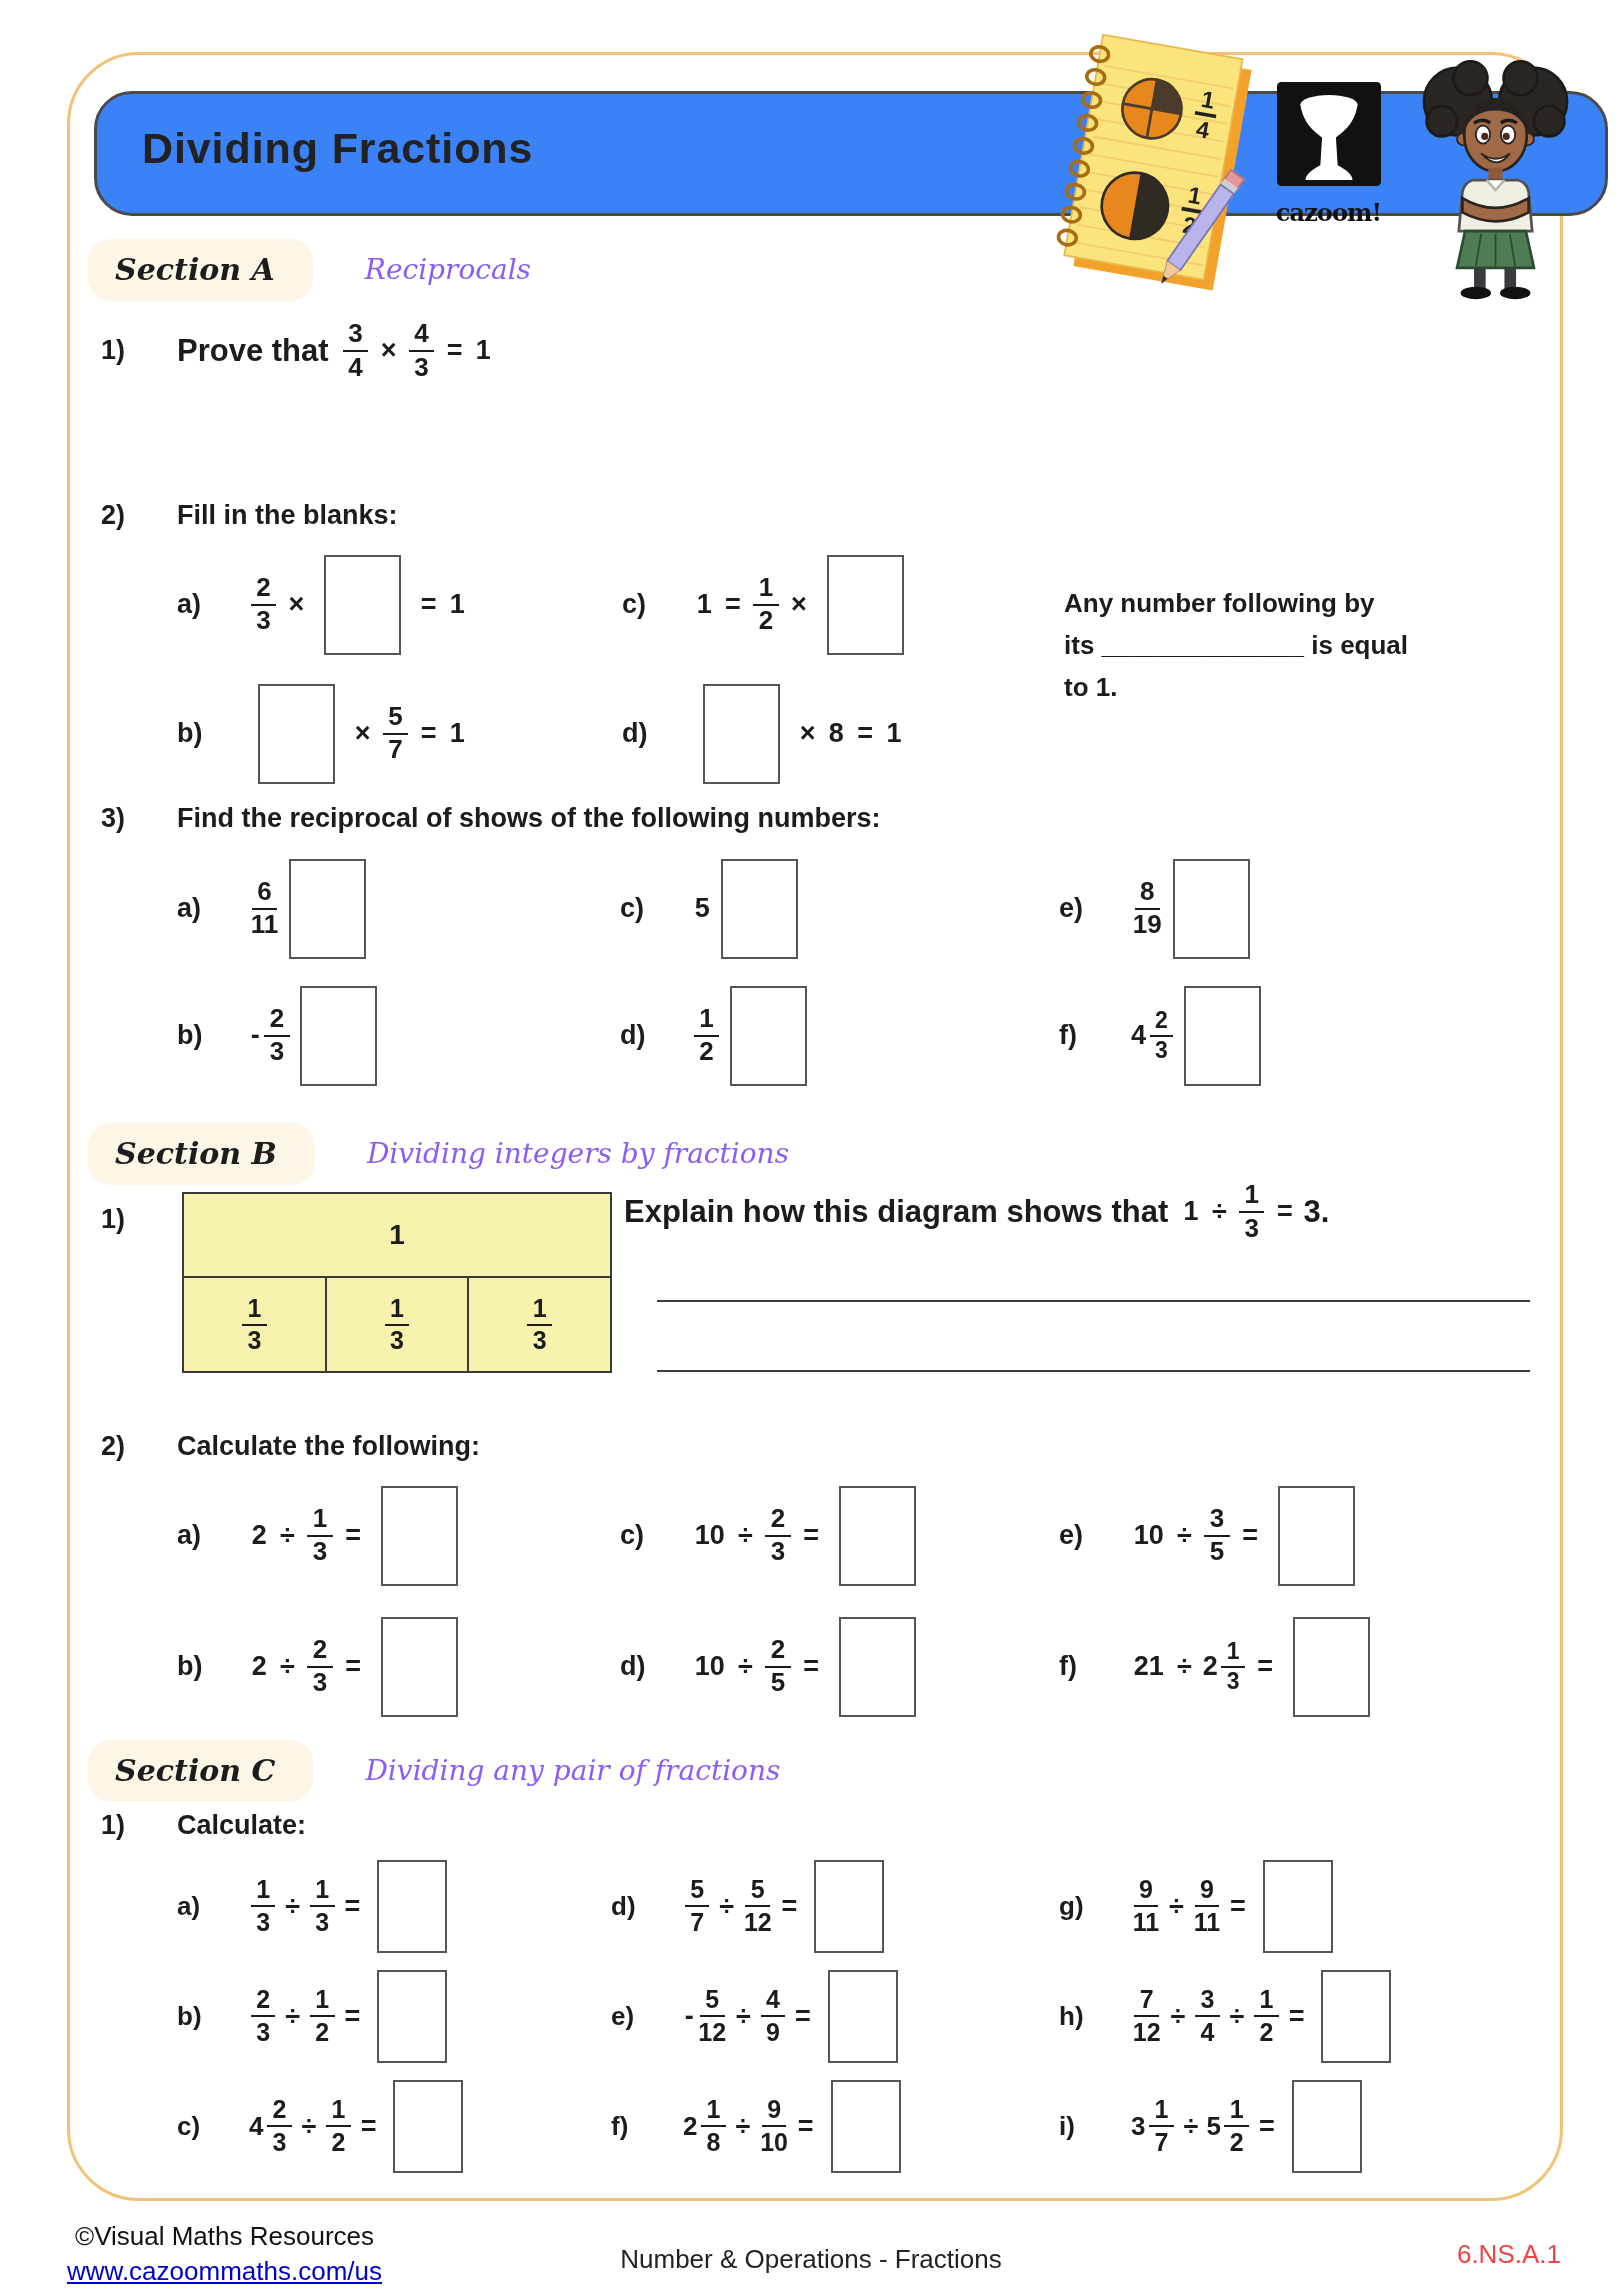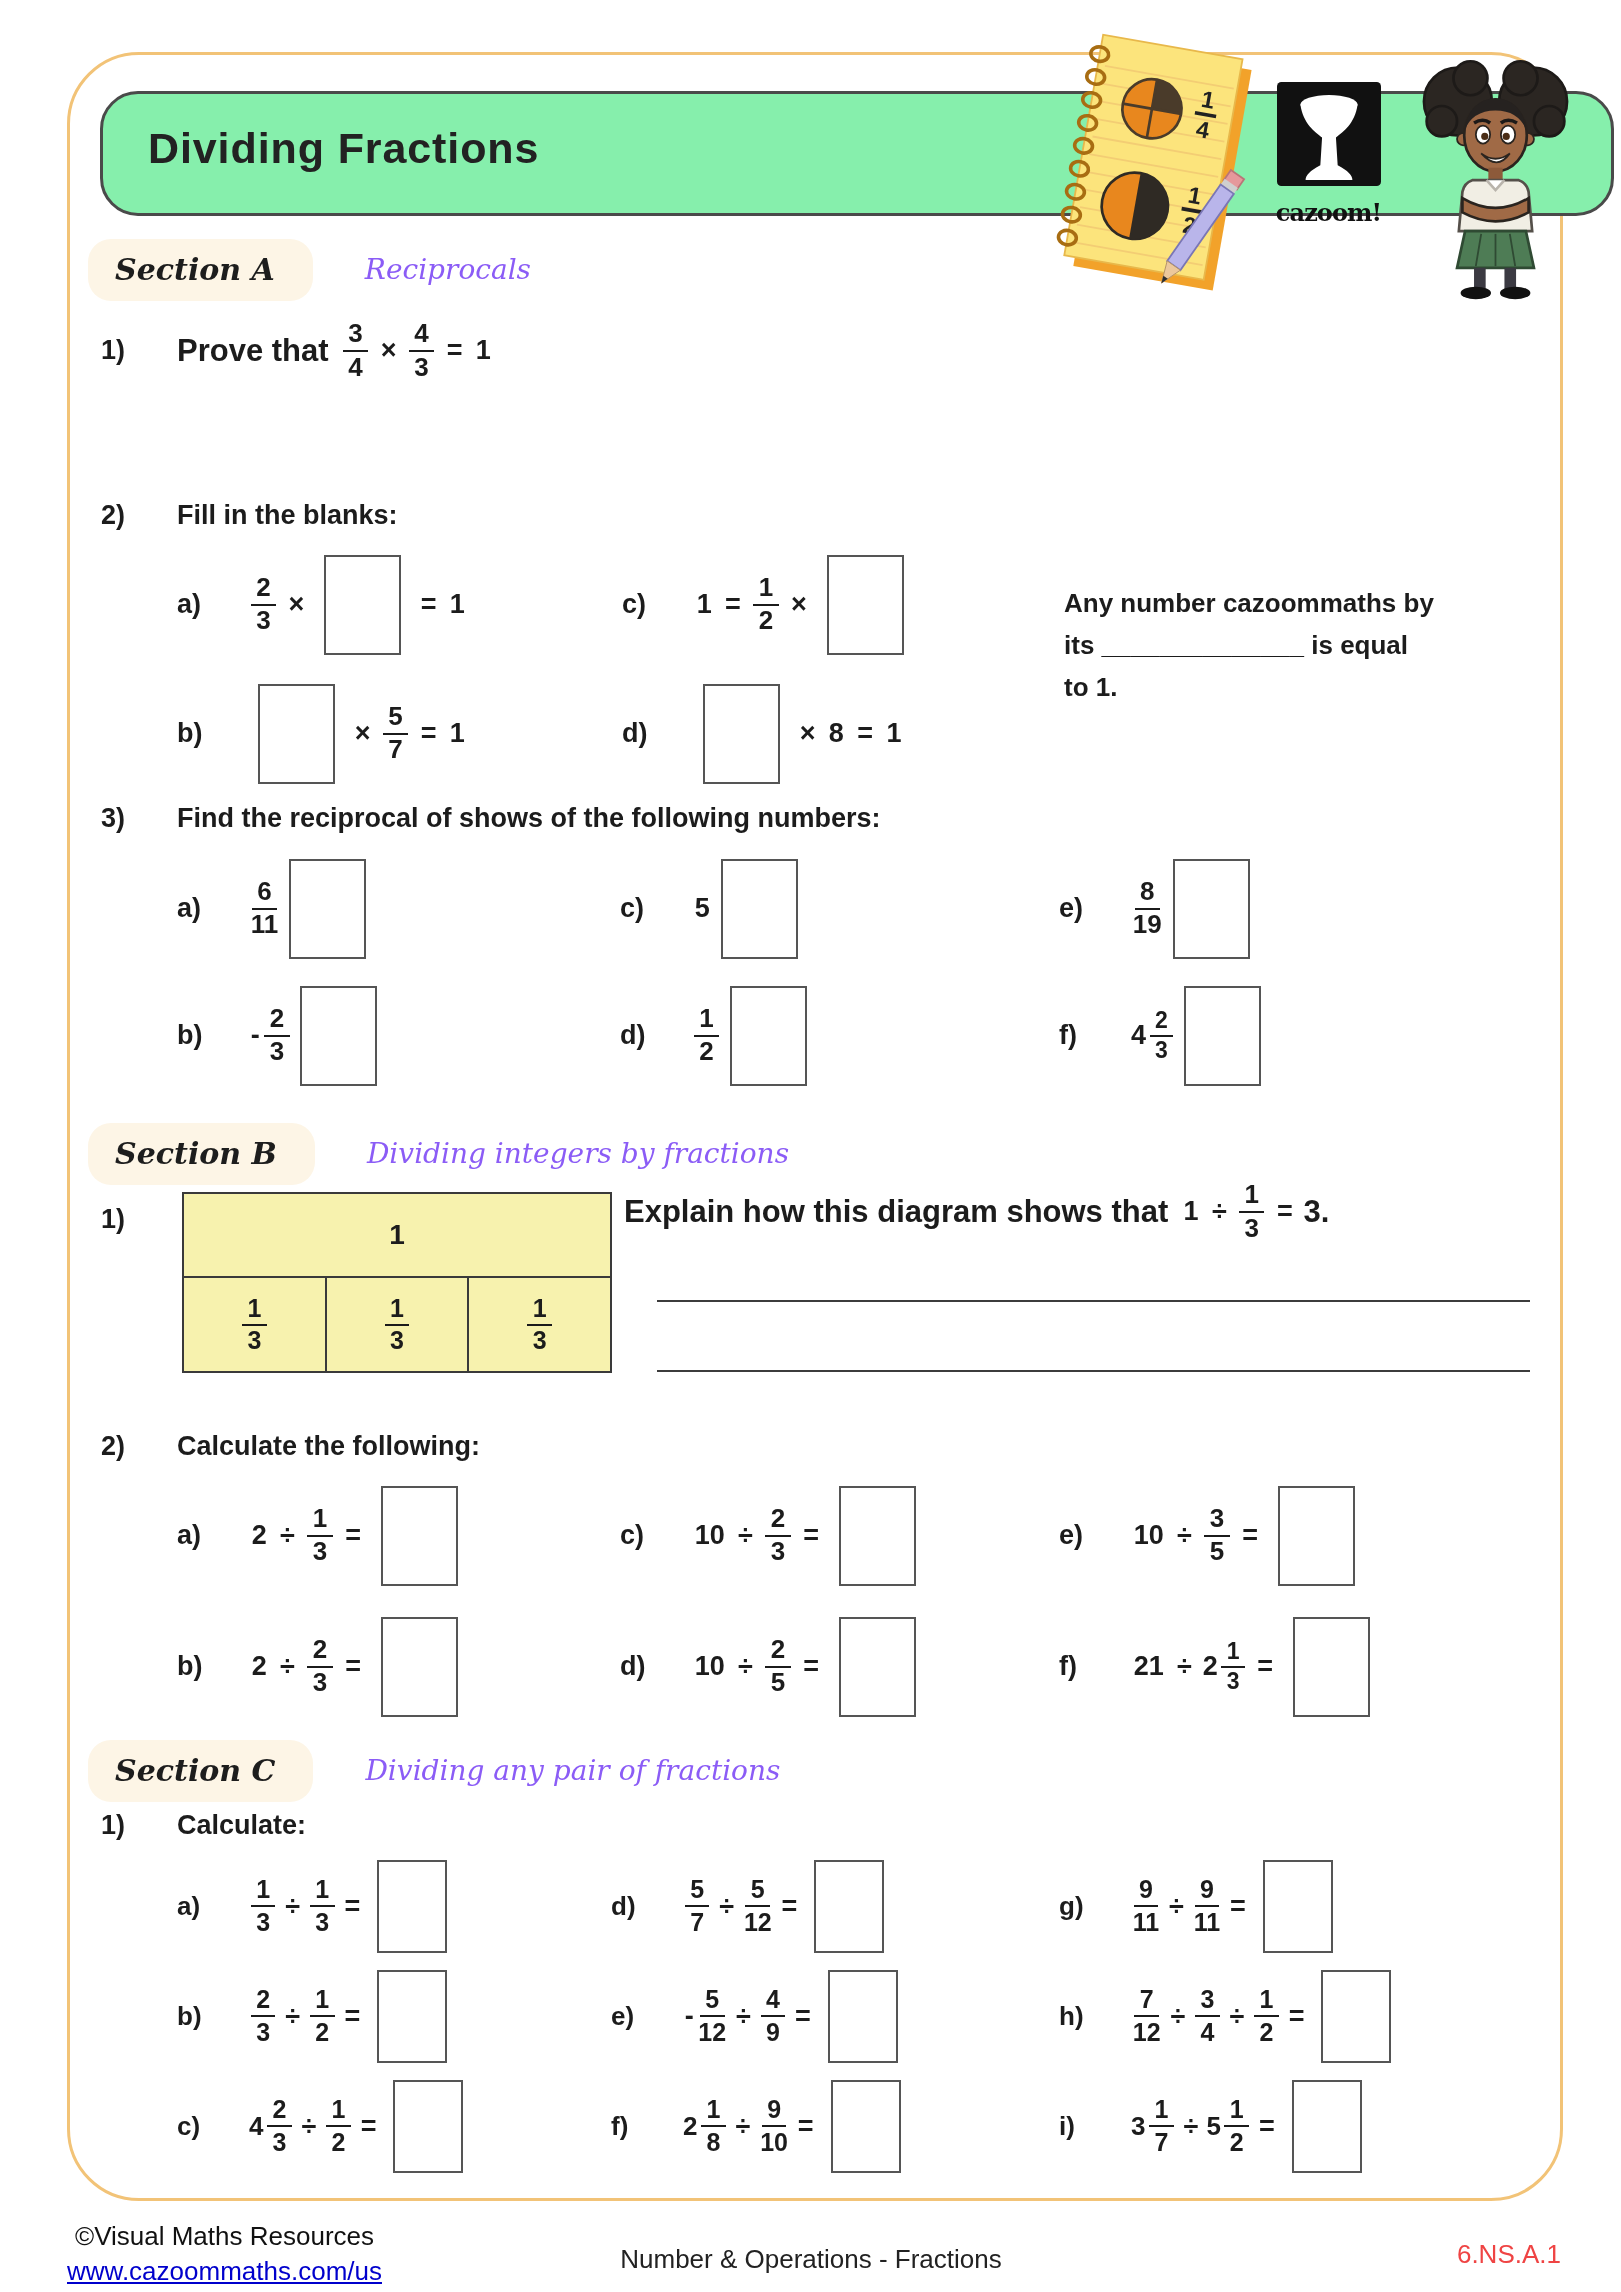--- a/index.html
+++ b/index.html
@@ -1,22 +1,22 @@
 <!DOCTYPE html>
 <html style="font-size:14.3px"><head>
 <meta charset="utf-8">
 <style>
   html,body{margin:0;padding:0;background:#fff;}
   .page{position:relative;width:1622px;height:2293px;background:#ffffff;overflow:hidden;
         font-family:"Liberation Sans",sans-serif;color:#1c1c1c;}
   .frame{position:absolute;left:67px;top:52px;width:1496px;height:2149px;box-sizing:border-box;
          border:3.6px solid #f2c377;border-radius:72px;}
   
-  .title-box{position:absolute;left:30px;top:36px;width:1514px;height:125px;box-sizing:border-box;
-             background:#86efac;border:3.6px solid #4a4a4a;border-radius:38px;}
+  .title-box{position:absolute;left:24px;top:36px;width:1514px;height:125px;box-sizing:border-box;
+             background:#3b82f6;border:3.6px solid #4a4a4a;border-radius:38px;}
   .title-box h1{margin:0;padding:30px 0 0 45px;font-size:43px;font-weight:bold;letter-spacing:0.9px;color:#222;}
   .notepad{position:absolute;left:981px;top:-25px;z-index:5;}
   .logo{position:absolute;left:1187px;top:27px;width:143px;text-align:center;z-index:4;}
   .logo .wordmark{font-family:"DejaVu Serif",serif;font-weight:bold;font-size:24px;color:#111;margin-top:9px;letter-spacing:-0.9px;}
   .girl{position:absolute;left:1345px;top:-9px;z-index:6;}
   
   .sec-head{position:absolute;left:18px;display:flex;align-items:center;gap:52px;}
   .pill{background:#fdf5e6;border-radius:23px;padding:12.5px 38px 14.3px 27px;
         font-family:"DejaVu Serif",serif;font-weight:bold;font-style:italic;font-size:30px;color:#1d1d1d;}
   .sec-sub{font-family:"DejaVu Serif",serif;font-style:italic;font-size:28px;color:#8b5cf6;}
@@ -278,21 +278,21 @@
           <span class="eq">
             <span class="t-box"></span>
             <span class="t-op">×</span>
             <span class="t-num">8</span>
             <span class="t-op">=</span>
             <span class="t-num">1</span>
           </span>
         </div>
       </div>
     <div id="noteA">
-      <p>Any number cazoommaths by</p>
+      <p>Any number following by</p>
       <p>its ______________ is equal</p>
       <p>to 1.</p>
     </div>
 
     <div class="q-head" id="qA3head">
       <span class="qnum">3)</span>
       <span class="prompt">Find the reciprocal of shows of the following numbers:</span>
     </div>
     <div id="gridA3">
         <div class="eq-row">

